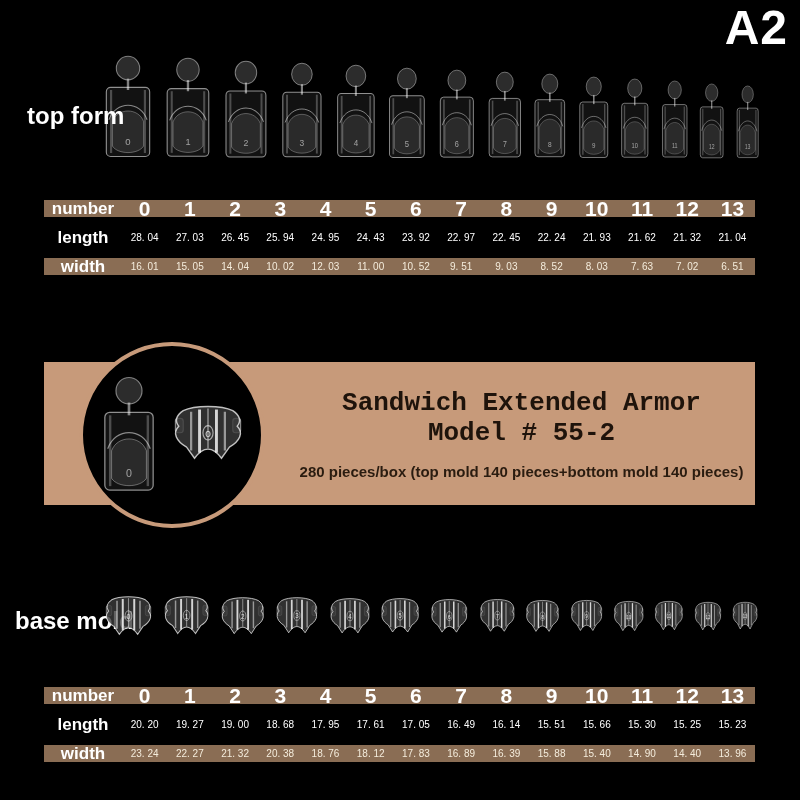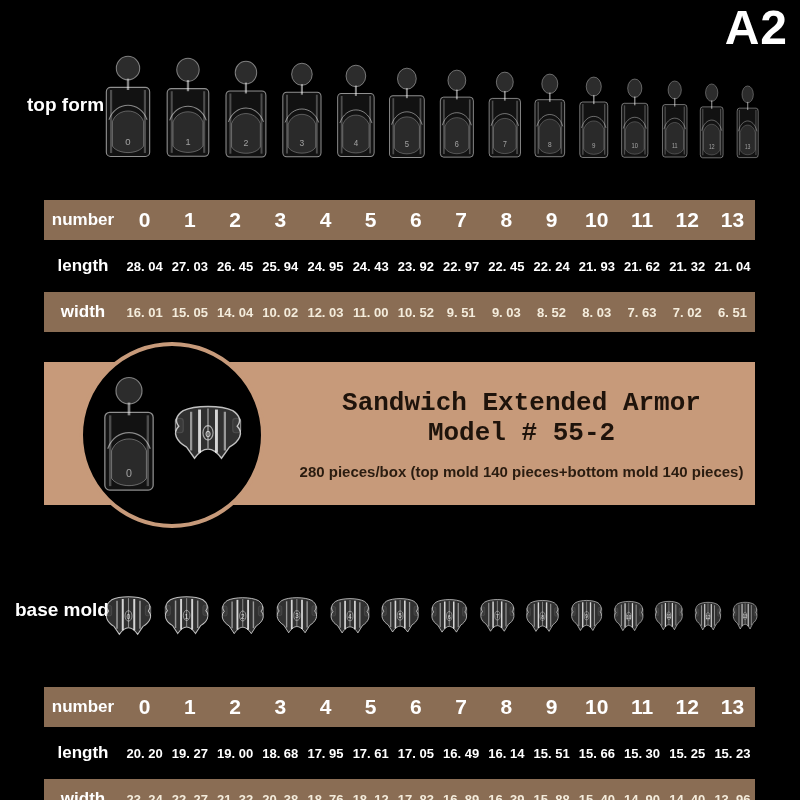--- a/index.html
+++ b/index.html
@@ -1,40 +1,40 @@
 <!DOCTYPE html>
 <html><head>
 <meta charset="utf-8">
 <style>
   html,body{margin:0;padding:0;background:#000;}
   .stage{position:relative;width:800px;height:800px;background:#000;overflow:hidden;
          font-family:"Liberation Sans","DejaVu Sans",sans-serif;}
 
   .a2{position:absolute;top:0px;right:12px;font-size:48px;font-weight:800;color:#fff;letter-spacing:1px;}
 
-  .section-label{position:absolute;color:#fff;font-weight:700;font-size:19px;}
+  .section-label{position:absolute;color:#fff;font-weight:700;font-size:24px;margin-top:8px;}
   .top-form-label{left:27px;top:94px;}
   .base-mold-label{left:15px;top:599px;}
 
   .mold-row{position:absolute;display:flex;justify-content:space-between;}
   .mold-row.top{left:102px;right:40px;top:50px;height:110px;align-items:flex-end;}
   .mold-row.base{left:104px;right:42px;top:586px;height:62px;align-items:center;}
   .mold{display:flex;align-items:flex-end;}
 
   .spec-table{position:absolute;left:44px;width:711px;}
   .t1{top:200px;}
   .t2{top:687px;}
-  .trow{display:flex;align-items:center;height:40px;margin-bottom:6px;}
+  .trow{display:flex;align-items:center;height:17px;margin-bottom:12px;}
   .trow.brown{background:#8a6d54;}
   .trow.dark{background:transparent;}
   .tlabel{width:78px;text-align:center;color:#fff;font-size:17px;font-weight:600;}
   .tcells{flex:1;display:flex;}
   .tcells span{flex:1;text-align:center;white-space:nowrap;}
   .numcell{color:#fff;font-size:21px;font-weight:600;}
-  .valcell{color:#f4ecdc;font-size:13px;font-weight:700;}
+  .valcell{color:#f4ecdc;font-size:10px;font-weight:400;}
   .trow.dark .valcell{color:#fff;}
 
   .banner{position:absolute;left:44px;top:362px;width:711px;height:143px;background:#c79a7a;}
   .banner-circle{position:absolute;left:35px;top:-20px;width:178px;height:178px;border-radius:50%;
                  border:4px solid #c79a7a;background:#000;display:flex;align-items:center;
                  justify-content:center;gap:14px;}
   .banner-text{position:absolute;left:252px;right:8px;top:0;height:100%;display:flex;
                flex-direction:column;justify-content:center;text-align:center;}
   .banner-title{font-size:26px;font-weight:800;color:#1e130b;font-family:Liberation Mono, monospace;}
   .banner-subtitle{font-size:15px;font-weight:600;color:#2a1c10;margin-top:15px;}

